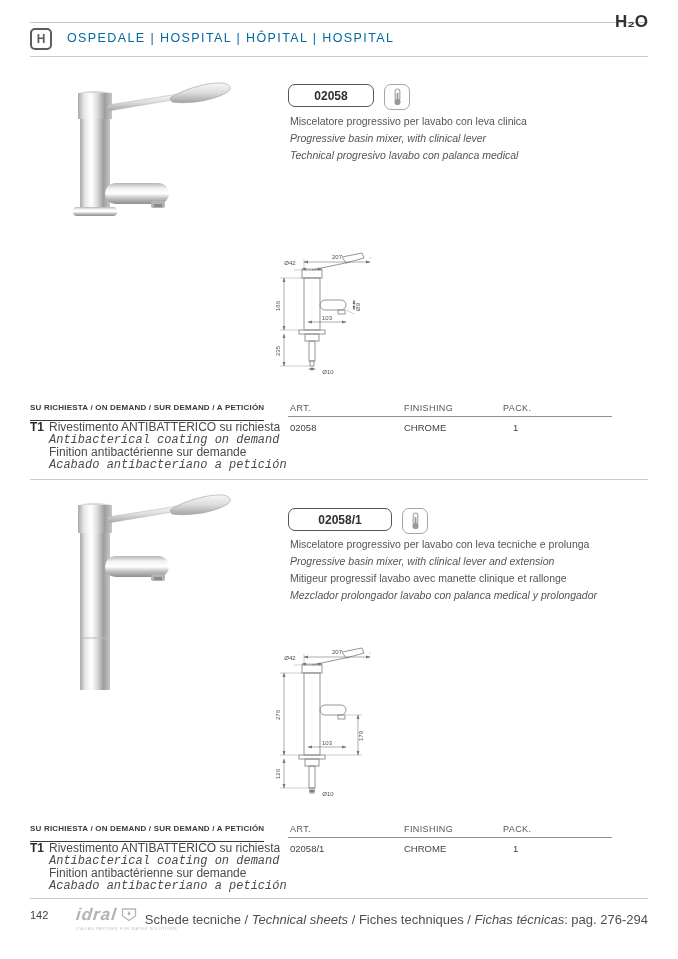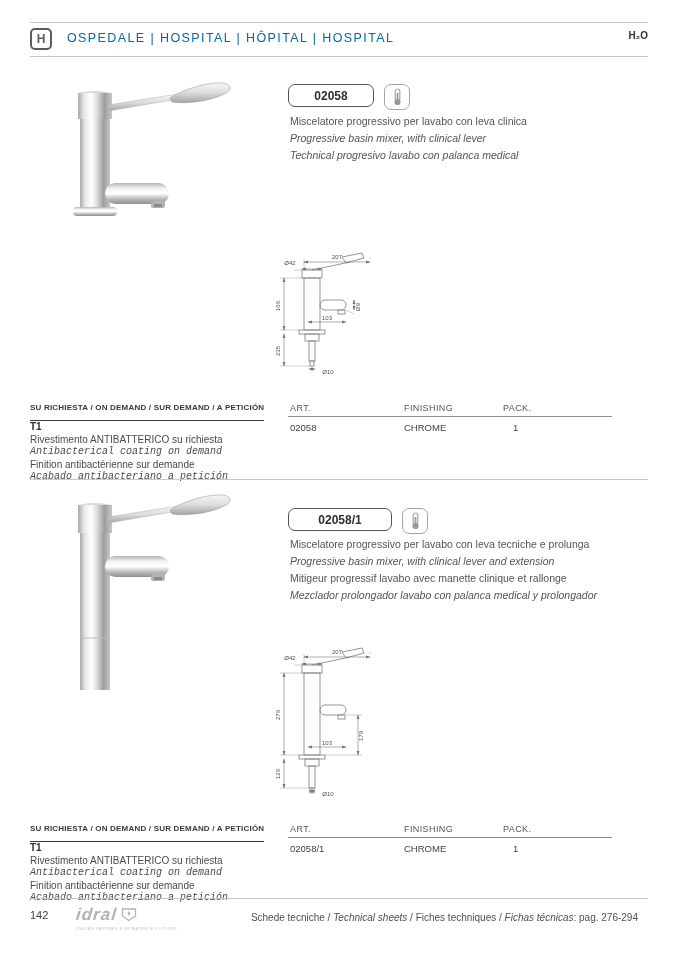--- a/index.html
+++ b/index.html
@@ -10,53 +10,53 @@
     color:#4d4d4d; overflow:hidden;
   }
   .hline { position:absolute; left:30px; width:618px; border-top:1px solid #c9c9c9; }
 
   
   .h-icon { position:absolute; left:30px; top:28px; width:22px; height:22px;
     border:2px solid #5c5c5c; border-radius:5px; display:flex; align-items:center;
     justify-content:center; font-weight:bold; font-size:12px; color:#5c5c5c; }
   .header-title { position:absolute; left:67px; top:31px; font-size:12.5px;
     letter-spacing:1.4px; color:#0369a1; }
-  .water-label { position:absolute; right:30px; top:30px; font-size:10px;
+  .water-label { position:absolute; right:30px; top:12px; font-size:17px;
     font-weight:bold; color:#333; }
 
   
   .code-box { position:absolute; height:23px; border:1.5px solid #555;
     border-radius:7px; display:flex; align-items:center; justify-content:center;
     font-weight:bold; font-size:12px; color:#2f2f2f; background:#fff; }
   .thermo-box { position:absolute; width:26px; height:26px; border:1.5px solid #a5a5a5;
     border-radius:7px; display:flex; align-items:center; justify-content:center; background:#fff; }
 
   .desc { position:absolute; left:290px; font-size:10.5px; line-height:17px; color:#555; }
   .desc .it { font-style:italic; }
 
   
   .od-title { position:absolute; left:30px; font-size:8px; font-weight:bold;
     color:#3a3a3a; letter-spacing:0.2px; padding-bottom:8px;
     border-bottom:1.5px solid #3a3a3a; }
-  .od-block { position:absolute; left:30px; display:flex; font-size:10px;
-    line-height:12.5px; color:#4a4a4a;flex-direction:column; }
+  .od-block { position:absolute; left:30px; display:flex; font-size:12px;
+    line-height:12.5px; color:#4a4a4a; }
   .od-code { font-weight:bold; color:#2f2f2f; margin-right:5px; }
   .od-lines .it { font-style:italic;font-family:Liberation Mono, monospace; }
   .tbl-head { position:absolute; font-size:9px; letter-spacing:0.4px; color:#555; }
   .tbl-rule { position:absolute; left:288px; width:324px; border-top:1px solid #8f8f8f; }
   .tbl-val { position:absolute; font-size:9.5px; color:#3f3f3f; }
 
   
   .page-num { position:absolute; left:30px; top:909px; font-size:11px; color:#3f3f3f; }
   .logo { position:absolute; left:76px; top:905px; }
   .logo-row { display:flex; align-items:center; gap:4px; }
   .logo-text { font-size:17px; font-weight:bold; font-style:italic;
     color:#b3b3b3; letter-spacing:1px; transform:skewX(-6deg); }
   .logo-tagline { font-size:4px; color:#c2c2c2; letter-spacing:0.5px; margin-top:1px; }
-  .footer-right { position:absolute; right:40px; top:912px; font-size:10px; color:#4f4f4f; }
+  .footer-right { position:absolute; right:30px; top:912px; font-size:13px; color:#4f4f4f; }
   .footer-right .it { font-style:italic; }
 
   svg text { font-family:"Liberation Sans", sans-serif; }
 </style>
 </head>
 <body>
 
 <div class="page">
 
   <div class="hline" style="top:22px"></div>

